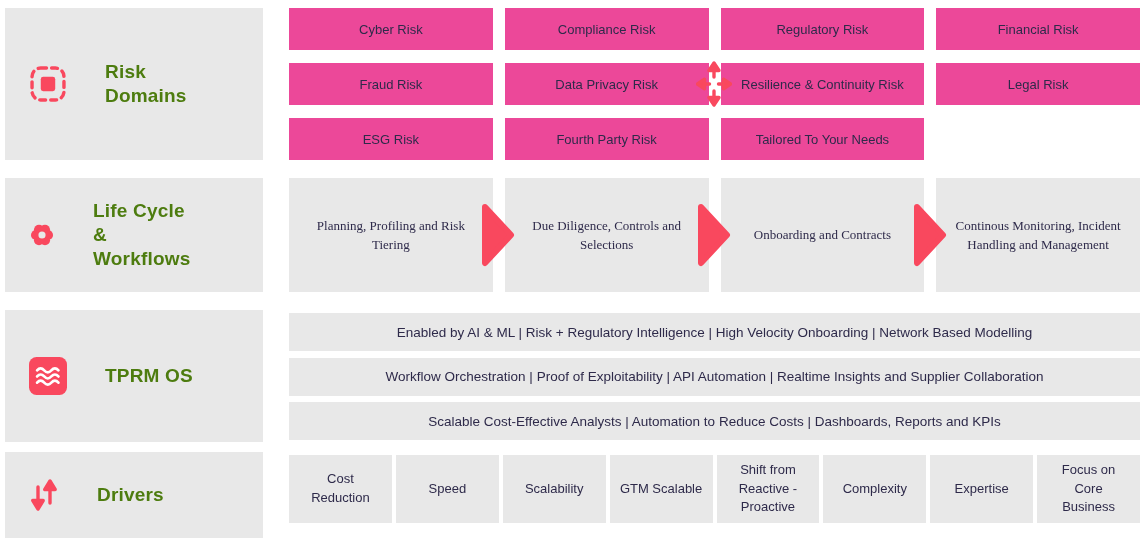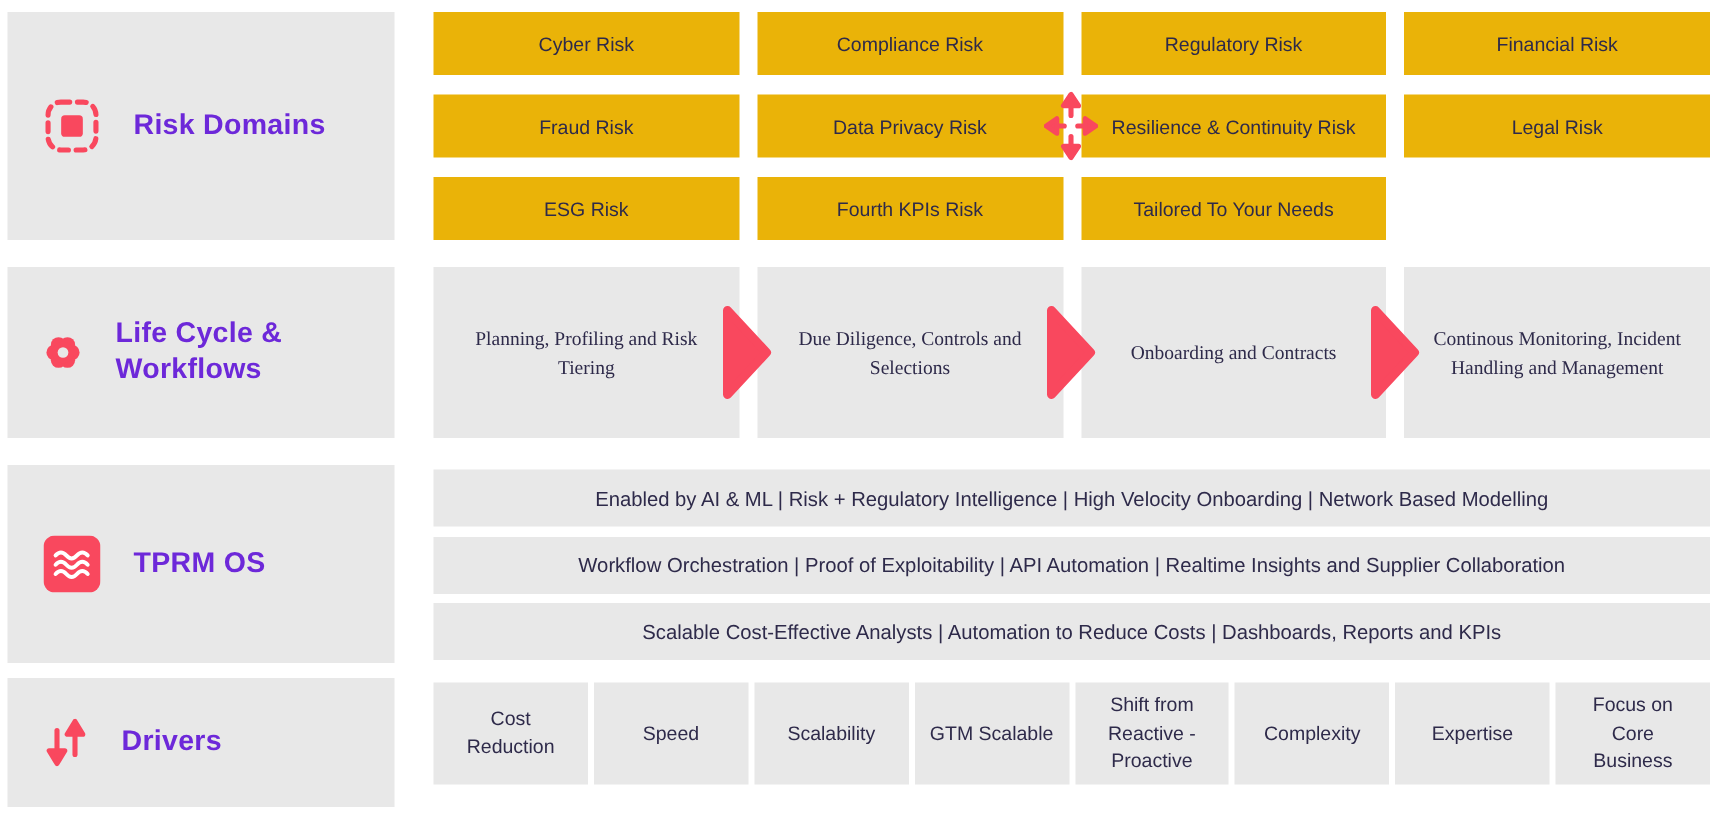--- a/index.html
+++ b/index.html
@@ -20,34 +20,34 @@
   .row-drivers { height: 86px;  margin-bottom: 0; }
 
   .label-box {
     flex: 0 0 258px; width: 258px;
     background: #e8e8e8;
     display: flex; align-items: center;
     padding-left: 24px; gap: 22px;
   }
   .icon-wrap { flex: 0 0 auto; display: flex; align-items: center; justify-content: center; }
   .section-title {
-    margin: 0; font-size: 19px; font-weight: 700;
-    color: #6d28d9; line-height: 1.25; letter-spacing: .2px;
+    margin: 16px; font-size: 19px; font-weight: 700;
+    color: #4d7c0f; line-height: 1.25; letter-spacing: .2px;
   }
   .title-wrap { max-width: 140px; }
 
   .content { flex: 1 1 auto; position: relative; }
 
   
   .risk-grid {
     display: grid; grid-template-columns: repeat(4, 1fr);
     column-gap: 12px; row-gap: 13px; position: relative;
   }
   .cell {
-    background: #eab308;
+    background: #ec4899;
     display: flex; align-items: center; justify-content: center;
     text-align: center; font-size: 13px; color: #2e2a4a;
     padding: 0 8px;
   }
   .move-icon { position: absolute; left: 407px; top: 53px; width: 36px; height: 46px; }
 
   
   .life-grid {
     display: grid; grid-template-columns: repeat(4, 1fr);
     column-gap: 12px; height: 100%; position: relative; font-family: Liberation Serif, serif;
@@ -106,21 +106,21 @@
     <div class="content risk-grid">
       <div class="cell">Cyber Risk</div>
       <div class="cell">Compliance Risk</div>
       <div class="cell">Regulatory Risk</div>
       <div class="cell">Financial Risk</div>
       <div class="cell">Fraud Risk</div>
       <div class="cell">Data Privacy Risk</div>
       <div class="cell">Resilience &amp; Continuity Risk</div>
       <div class="cell">Legal Risk</div>
       <div class="cell">ESG Risk</div>
-      <div class="cell">Fourth KPIs Risk</div>
+      <div class="cell">Fourth Party Risk</div>
       <div class="cell">Tailored To Your Needs</div>
       <span class="move-icon">
         <svg width="36" height="46" viewBox="0 0 36 46">
           <g stroke="#f9485e" stroke-width="3.4" fill="#f9485e" stroke-linecap="round" stroke-linejoin="round">
             <line x1="18" y1="16" x2="18" y2="10"></line>
             <polygon points="18,2 13,9.5 23,9.5"></polygon>
             <line x1="18" y1="30" x2="18" y2="36"></line>
             <polygon points="18,44 13,36.5 23,36.5"></polygon>
             <line x1="13.5" y1="23" x2="8.5" y2="23"></line>
             <polygon points="1.5,23 8.5,18.2 8.5,27.8"></polygon>

